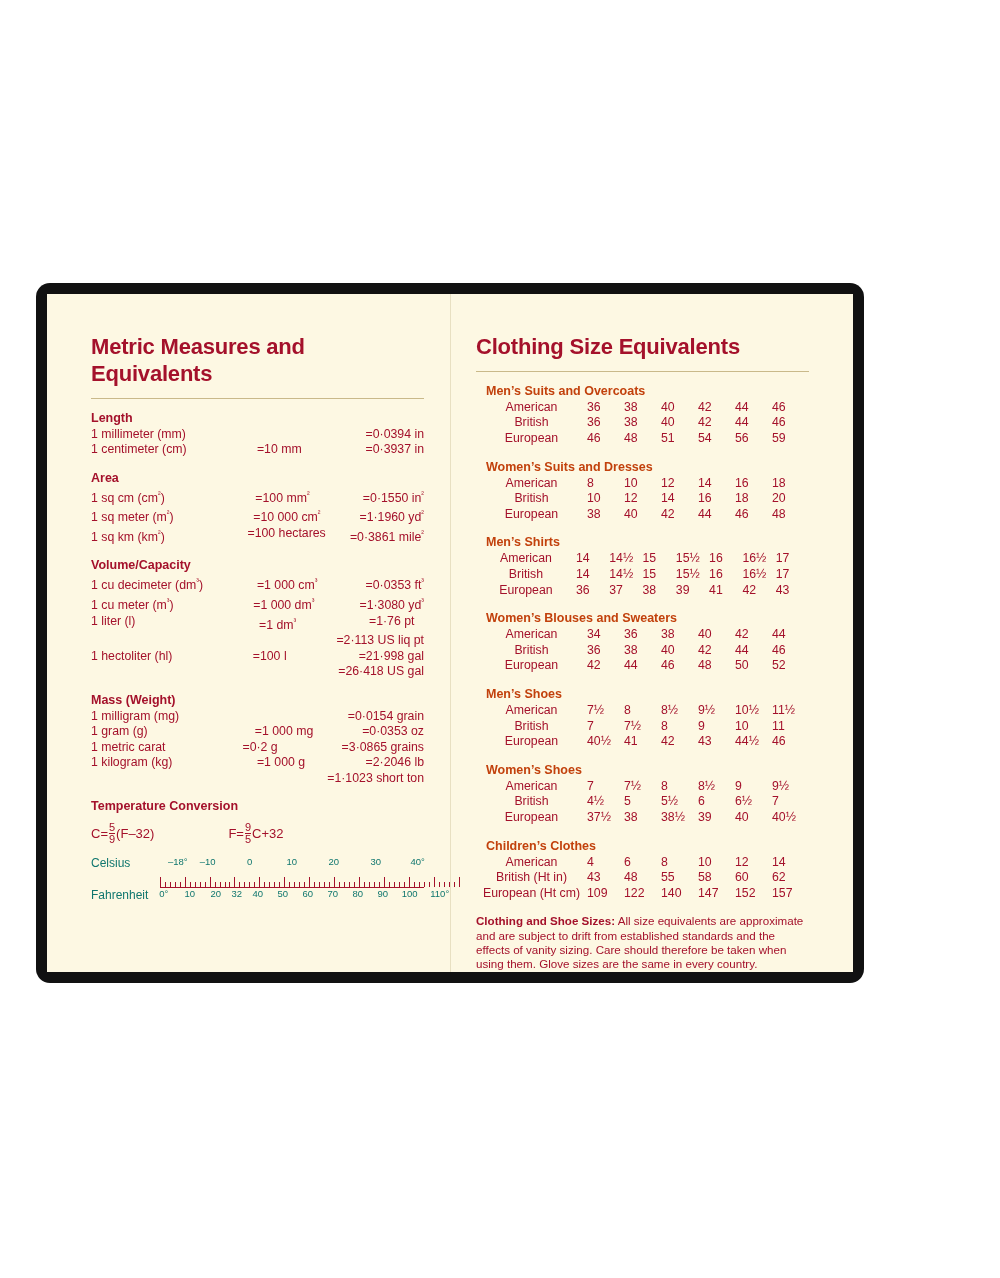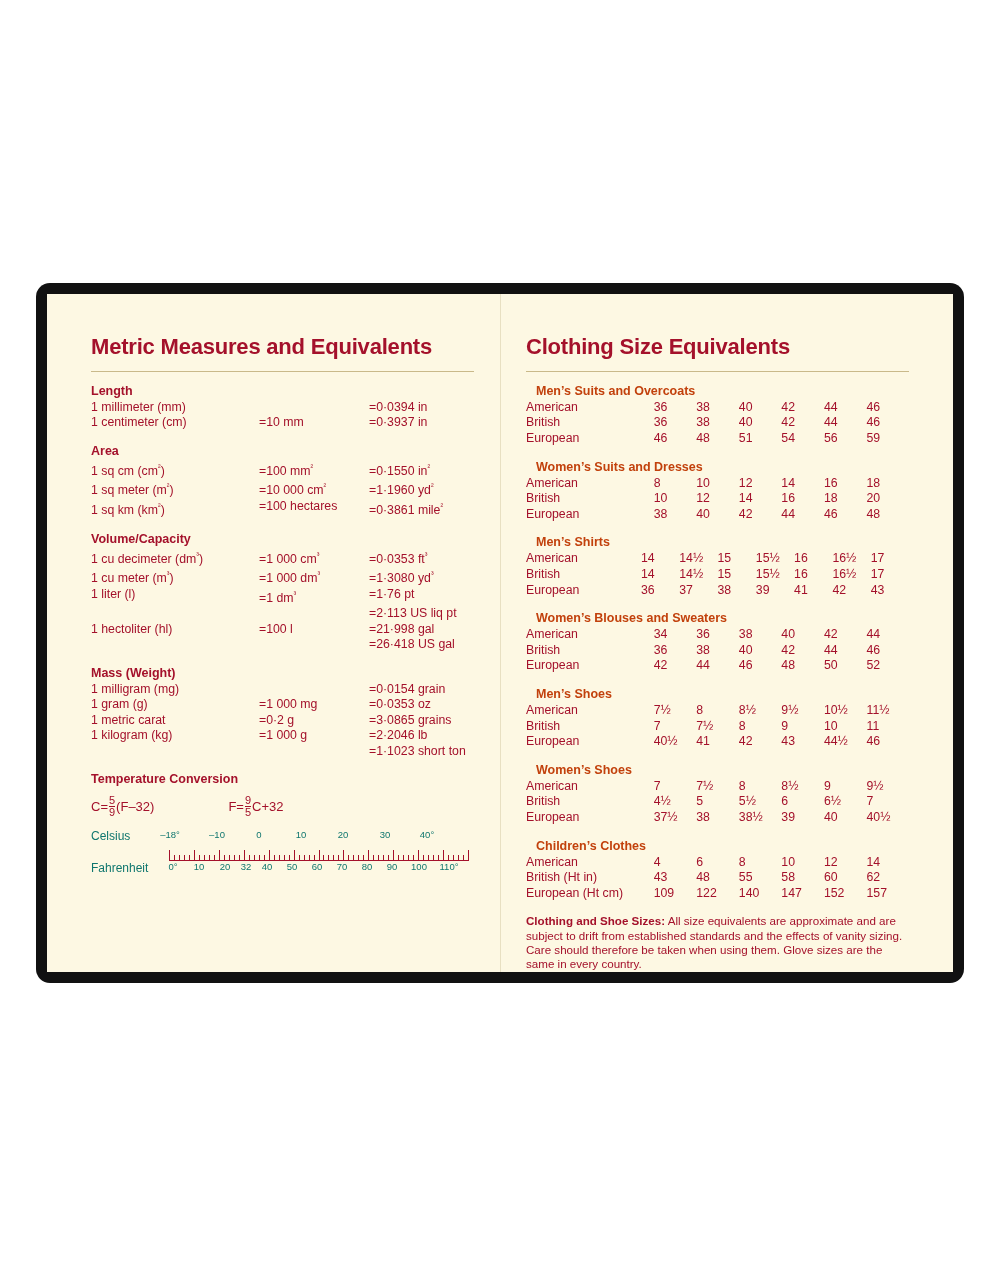--- a/index.html
+++ b/index.html
@@ -10,21 +10,21 @@
   body {
     width: 1000px;
     height: 1278px;
     font-family: "Liberation Sans", sans-serif;
     position: relative;
   }
   .book {
     position: absolute;
     left: 36px;
     top: 283px;
-    width: 928px;
+    width: 828px;
     height: 700px;
     background: #111111;
     border-radius: 14px;
     box-sizing: border-box;
     padding: 11px;
   }
   .pages {
     width: 100%;
     height: 100%;
     background: #fdf8e3;
@@ -151,21 +151,21 @@
     margin: 0 0 2px 10px;
   }
   .ctab { margin-bottom: 13px; }
   .crow {
     display: flex;
     color: #a4112b;
     font-size: 12.3px;
     line-height: 15.6px;
     white-space: nowrap;
   }
-  .cname { width: 138px; }
+  .cname { width: 138px; text-align: center; }
   .cval { width: 46px; text-align: left; }
   .note {
     color: #a4112b;
     font-size: 11.6px;
     line-height: 14.2px;
     margin-top: 4px;
   }
   .note b { font-weight: bold; }
 </style>
 </head>
@@ -293,21 +293,21 @@
               <span class="den">5</span>
             </span>
             <span>C+32</span>
           </span>
         </div>
 
         <div class="scale-block">
           <div class="scale-row">
             <span class="scale-label">Celsius</span>
             <span class="ticklabels" id="celsius-ticks">
-                <span style="left: 1px;">–18°</span>
+                <span style="left: 18px;">–18°</span>
                 <span style="left: 48px;">–10</span>
                 <span style="left: 90px;">0</span>
                 <span style="left: 132px;">10</span>
                 <span style="left: 174px;">20</span>
                 <span style="left: 216px;">30</span>
                 <span style="left: 258px;">40°</span>
               </span>
           </div>
           <div class="scale-row">
             <span class="scale-label"></span>

